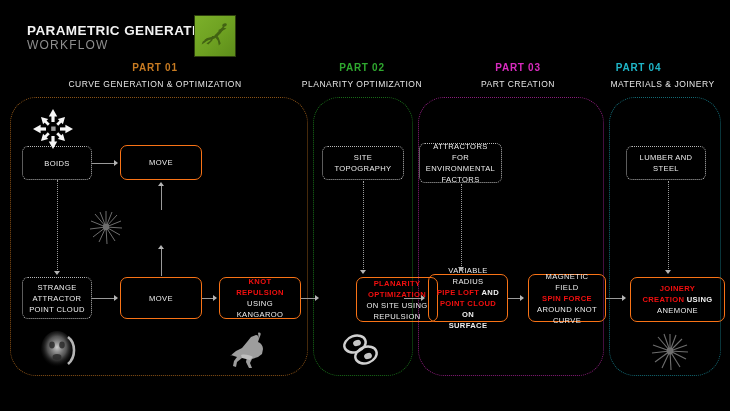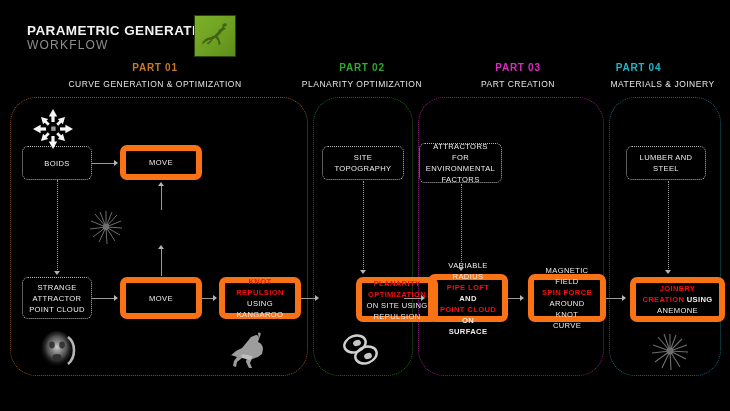--- a/index.html
+++ b/index.html
@@ -54,21 +54,21 @@
   .node {
     position: absolute;
     display: flex; align-items: center; justify-content: center;
     text-align: center;
     border-radius: 7px;
     font-size: 7.6px; line-height: 1.45;
     letter-spacing: 0.35px;
     color: #ededed;
     padding: 2px 4px;
   }
-  .node.solid { border: 6px solid #f97316; align-items: center; }
+  .node.solid { border: 1px solid #f97316; align-items: center; }
   .node.dotted { border: 1px dotted #b8b8b8; border-radius: 6px; }
   .node .txt { width: 100%; }
   .node .rd { color: #f10f0f; font-weight: bold; }
   .node .wh { color: #ededed; font-weight: bold; }
 
   
   .conn { position: absolute; }
   .conn.h-solid { border-top: 1px solid #9a9a9a; height: 0; }
   .conn.v-solid { border-left: 1px solid #9a9a9a; width: 0; }
   .conn.v-dot  { border-left: 1px dotted #9a9a9a; width: 0; }

